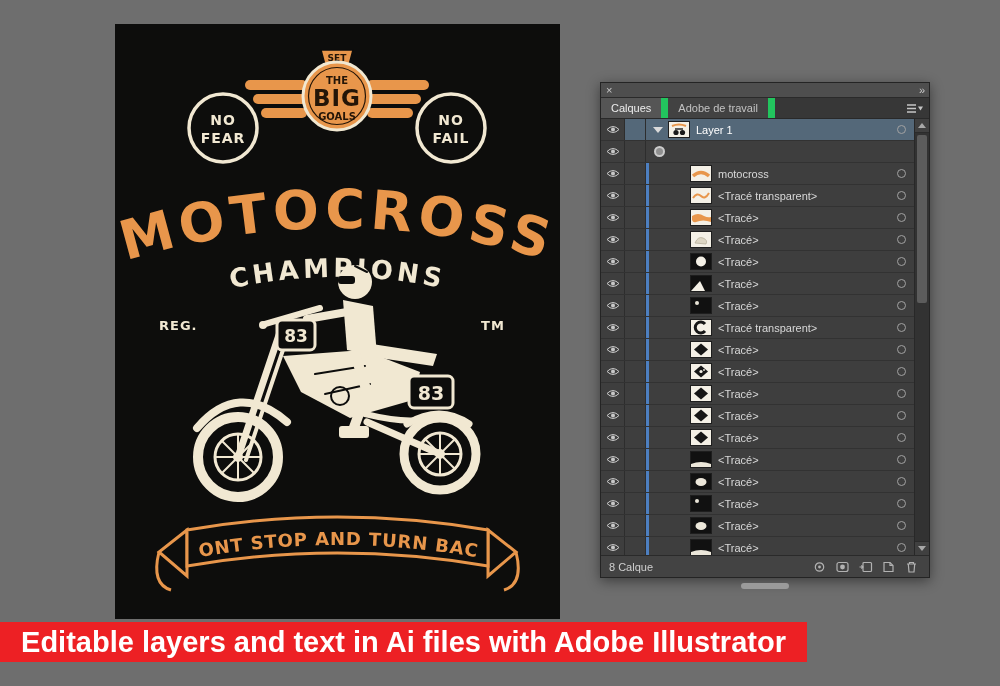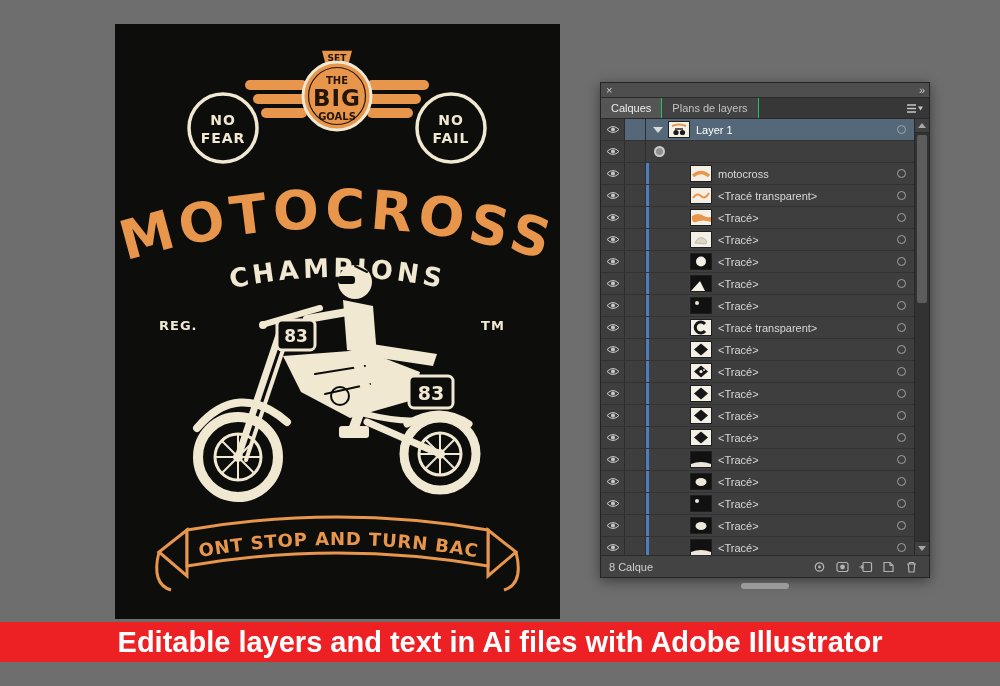--- a/index.html
+++ b/index.html
@@ -13,21 +13,21 @@
   
   .panel { position:absolute; left:600px; top:82px; width:330px; height:496px;
            background:#3e3e3e; border:1px solid #242424; box-shadow:0 3px 12px rgba(0,0,0,.45);
            display:flex; flex-direction:column; }
   .titlebar { height:15px; background:#4e4e4e; border-bottom:1px solid #2a2a2a;
               display:flex; align-items:center; justify-content:space-between; padding:0 5px; flex:none; }
   .close-x { color:#c9c9c9; font-size:11px; line-height:10px; }
   .collapse { color:#c9c9c9; font-size:11px; line-height:10px; letter-spacing:-1px; }
   .tabbar { height:21px; background:#373737; border-bottom:1px solid #292929; display:flex; align-items:stretch; flex:none; }
   .tab { padding:0 10px; font-size:11px; display:flex; align-items:center; color:#c2c2c2;
-         background:#424242; border-right:1px solid #22c55e; white-space:nowrap; }
+         background:#424242; border-right:7px solid #22c55e; white-space:nowrap; }
   .tab.active { background:#555555; color:#ededed; }
   .panel-menu { margin-left:auto; display:flex; align-items:center; padding:0 6px; }
 
   .list { position:relative; flex:1; overflow:hidden; background:#6d28d9; }
   .rows { position:absolute; left:0; top:0; right:15px; }
   .lrow { height:22px; display:flex; align-items:stretch; background:#3e3e3e; border-bottom:1px solid #323232; }
   .c-eye { width:24px; flex:none; border-right:1px solid #2d2d2d; display:flex; align-items:center; justify-content:center; }
   .c-edit { width:21px; flex:none; border-right:1px solid #2d2d2d; }
   .c-main { flex:1; min-width:0; display:flex; align-items:center; }
   .colorbar { width:3px; align-self:stretch; background:#4d7fc0; flex:none; }
@@ -53,21 +53,21 @@
   .sb-thumb { position:absolute; left:2px; right:2px; top:16px; height:168px; background:#5c5c5c; border-radius:2px; }
 
   .statusbar { height:22px; background:#434343; border-top:1px solid #2a2a2a; display:flex; align-items:center; padding:0 8px; flex:none; }
   .status-text { font-size:11px; color:#cfcfcf; }
   .status-tools { margin-left:auto; display:flex; gap:8px; align-items:center; padding-right:2px; }
   .tool svg { display:block; }
 
   .grip { position:absolute; left:741px; top:583px; width:48px; height:6px; background:#9a9a9a; border-radius:3px; }
 
   
-  .banner { position:absolute; left:0; top:622px; width:1000px; height:40px; background:#ed2024;
+  .banner { position:absolute; left:0; top:622px; width:807px; height:40px; background:#ed2024;
             display:flex; align-items:center; justify-content:center; z-index:5; }
   .banner span { color:#ffffff; font-weight:bold; font-size:29px; white-space:nowrap; letter-spacing:0; }
 </style>
 </head>
 <body>
 
 <div class="stage">
 
   <div class="poster">
     <svg viewBox="0 0 445 595">
@@ -187,21 +187,21 @@
     </svg>
   </div>
 
   <div class="panel">
     <div class="titlebar">
       <span class="close-x">×</span>
       <span class="collapse">»</span>
     </div>
     <div class="tabbar">
       <div class="tab active">Calques</div>
-      <div class="tab">Plans de layers</div>
+      <div class="tab">Adobe de travail</div>
       <div class="panel-menu">
         <svg width="17" height="11" viewBox="0 0 17 11">
           <path d="M1 2 h9 M1 5.5 h9 M1 9 h9" stroke="#c6c6c6" stroke-width="1.4"></path>
           <path d="M12 3.5 l5 0 l-2.5 4 z" fill="#c6c6c6"></path>
         </svg>
       </div>
     </div>
 
     <div class="list">
       <div class="rows" id="layer-rows">

